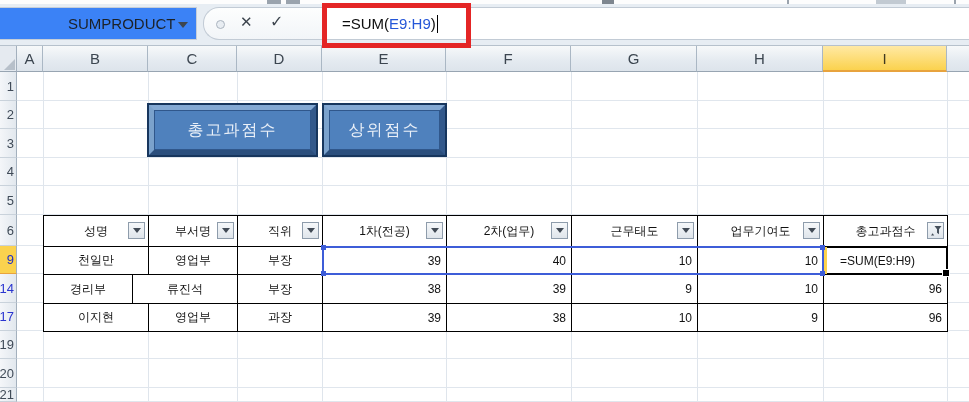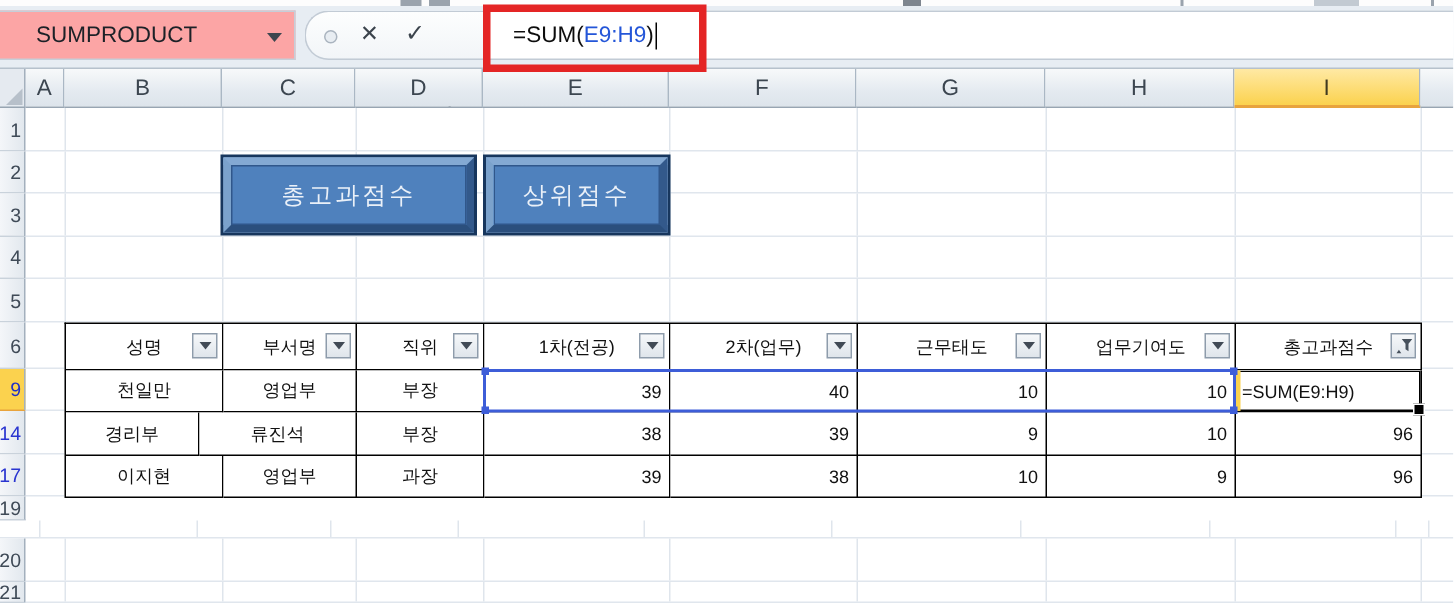--- a/index.html
+++ b/index.html
@@ -6,23 +6,23 @@
   .app{position:relative;width:969px;height:402px;overflow:hidden;background:#fff;
        font-family:"Liberation Sans","DejaVu Sans",sans-serif;-webkit-font-smoothing:antialiased;}
 
   
   .topstrip{position:absolute;left:0;top:0;width:969px;height:4px;background:#fdfdfd;}
   .frag{position:absolute;top:0;height:4px;background:#9aa3ad;}
 
   
   .fbar{position:absolute;left:0;top:4px;width:969px;height:42px;background:#e7edf3;
         border-bottom:1px solid #b6c1cc;box-sizing:border-box;}
-  .namebox{position:absolute;left:0;top:3px;width:197px;height:33px;background:#fca5a5;
+  .namebox{position:absolute;left:0;top:3px;width:197px;height:33px;background:#3b82f6;
            border:1px solid #c6ced8;border-left:none;box-sizing:border-box;
-           display:flex;align-items:center;}
+           display:flex;align-items:center;padding-left:44px;}
   .namebox .txt{padding-left:24px;font-size:15px;color:#1c2127;}
   .nb-arrow{position:absolute;right:8px;top:14px;width:0;height:0;
             border-left:5px solid transparent;border-right:5px solid transparent;
             border-top:6px solid #3e464f;}
   .pill{position:absolute;left:203px;top:3px;width:766px;height:33px;box-sizing:border-box;
         background:linear-gradient(#fdfefe,#f2f5f8);border:1px solid #c2cbd5;border-right:none;
         border-radius:16px 0 0 16px;}
   .dotbtn{position:absolute;left:12px;top:12px;width:9px;height:9px;border-radius:50%;
           background:#e8edf2;border:1px solid #aab4bf;box-sizing:border-box;}
   .fbtn-x{position:absolute;left:36px;top:5px;font-size:15px;font-weight:bold;color:#3c444d;}
@@ -80,21 +80,21 @@
   .xbtn .lbl{color:#eaf0f8;font-size:16px;letter-spacing:2px;}
 
   
   .dtable{position:absolute;left:43px;top:215px;z-index:5;border-top:1px solid #000;
           border-left:1px solid #000;background:#fff;}
   .trow{display:flex;}
   .tc{box-sizing:border-box;border-right:1px solid #000;border-bottom:1px solid #000;
       background:#fff;font-size:12px;color:#111;display:flex;align-items:center;position:relative;}
   .tc.center{justify-content:center;}
   .tc.num{justify-content:flex-end;padding-right:5px;}
-  .tc.formula{justify-content:flex-start;padding-left:4px;box-shadow:inset 0 0 0 1px #000;}
+  .tc.formula{justify-content:flex-start;padding-left:16px;box-shadow:inset 0 0 0 1px #000;}
   .hc{height:31px;}
   .fdrop{position:absolute;right:3px;top:50%;margin-top:-9px;width:17px;height:17px;
          box-sizing:border-box;background:linear-gradient(#f6f8fa,#dfe5eb);
          border:1px solid #8e9cab;display:flex;align-items:center;justify-content:center;}
   .fdrop .arr{width:0;height:0;border-left:4px solid transparent;border-right:4px solid transparent;
               border-top:5px solid #414a55;}
   .ystrip{position:absolute;left:0;top:0;width:3px;height:100%;background:#fbd24e;}
   .fillhandle{position:absolute;right:-3px;bottom:-3px;width:6px;height:6px;background:#000;
               border:1px solid #fff;box-sizing:content-box;z-index:12;}
 
@@ -186,21 +186,21 @@
         <div class="cellsbg"></div>
       </div>
     <div class="grow" style="height:29px;">
         <div class="rhead flt">14</div>
         <div class="cellsbg"></div>
       </div>
     <div class="grow" style="height:28px;">
         <div class="rhead flt">17</div>
         <div class="cellsbg"></div>
       </div>
-    <div class="grow" style="height:28px;flex-direction:column;">
+    <div class="grow" style="height:28px;">
         <div class="rhead">19</div>
         <div class="cellsbg"></div>
       </div>
     <div class="grow" style="height:29px;">
         <div class="rhead">20</div>
         <div class="cellsbg"></div>
       </div>
     <div class="grow" style="height:14px;">
         <div class="rhead">21</div>
         <div class="cellsbg"></div>

